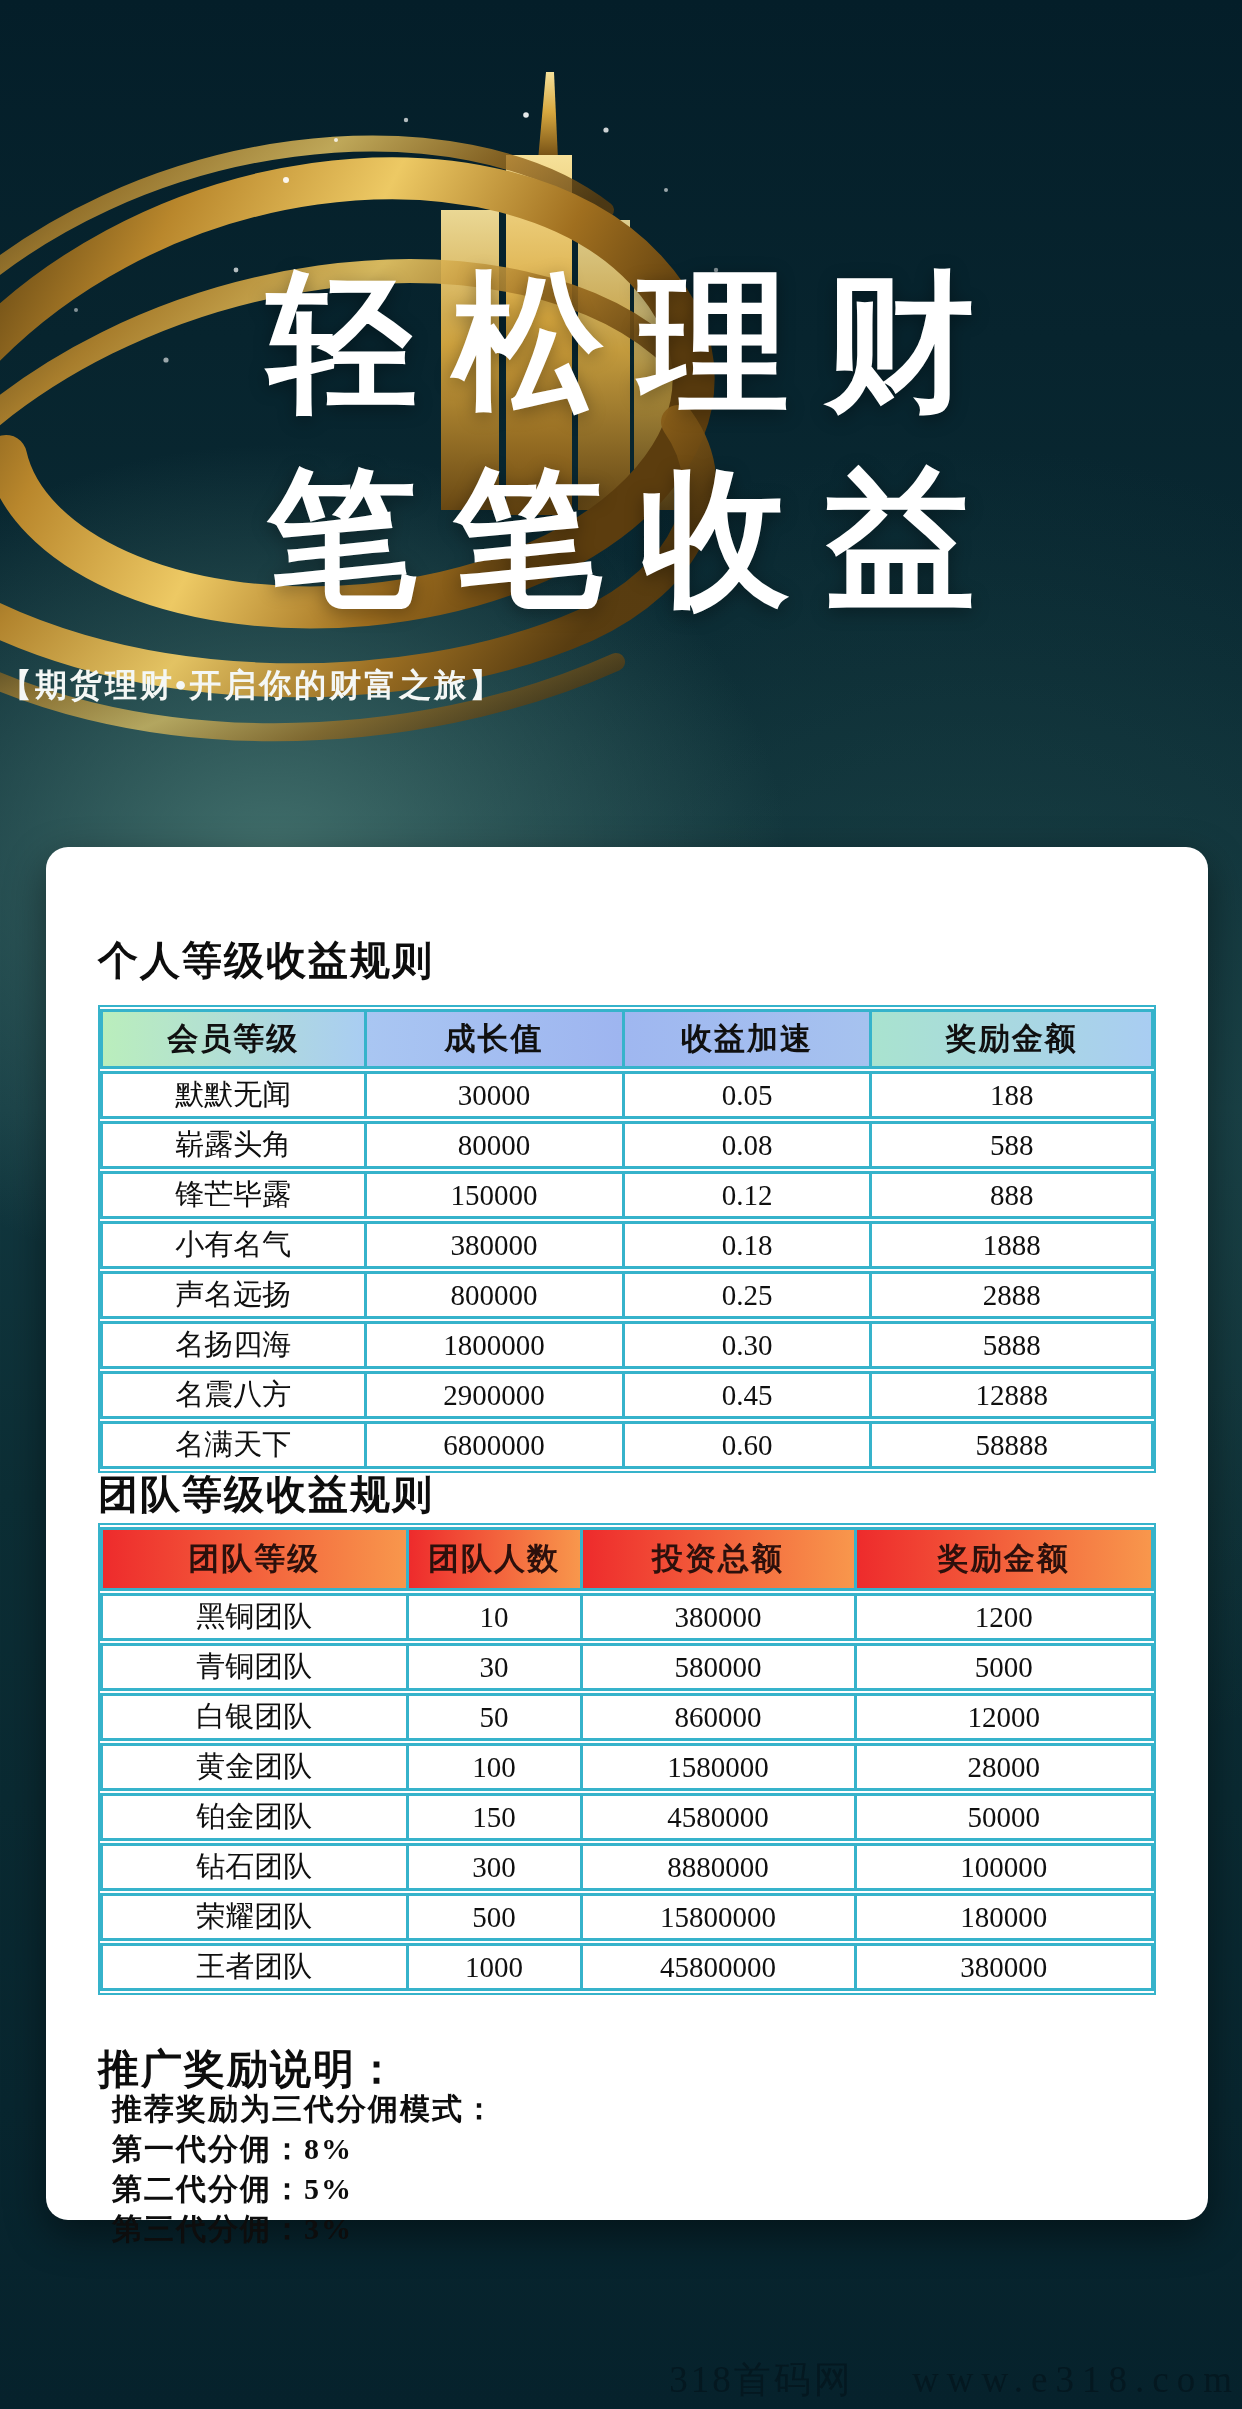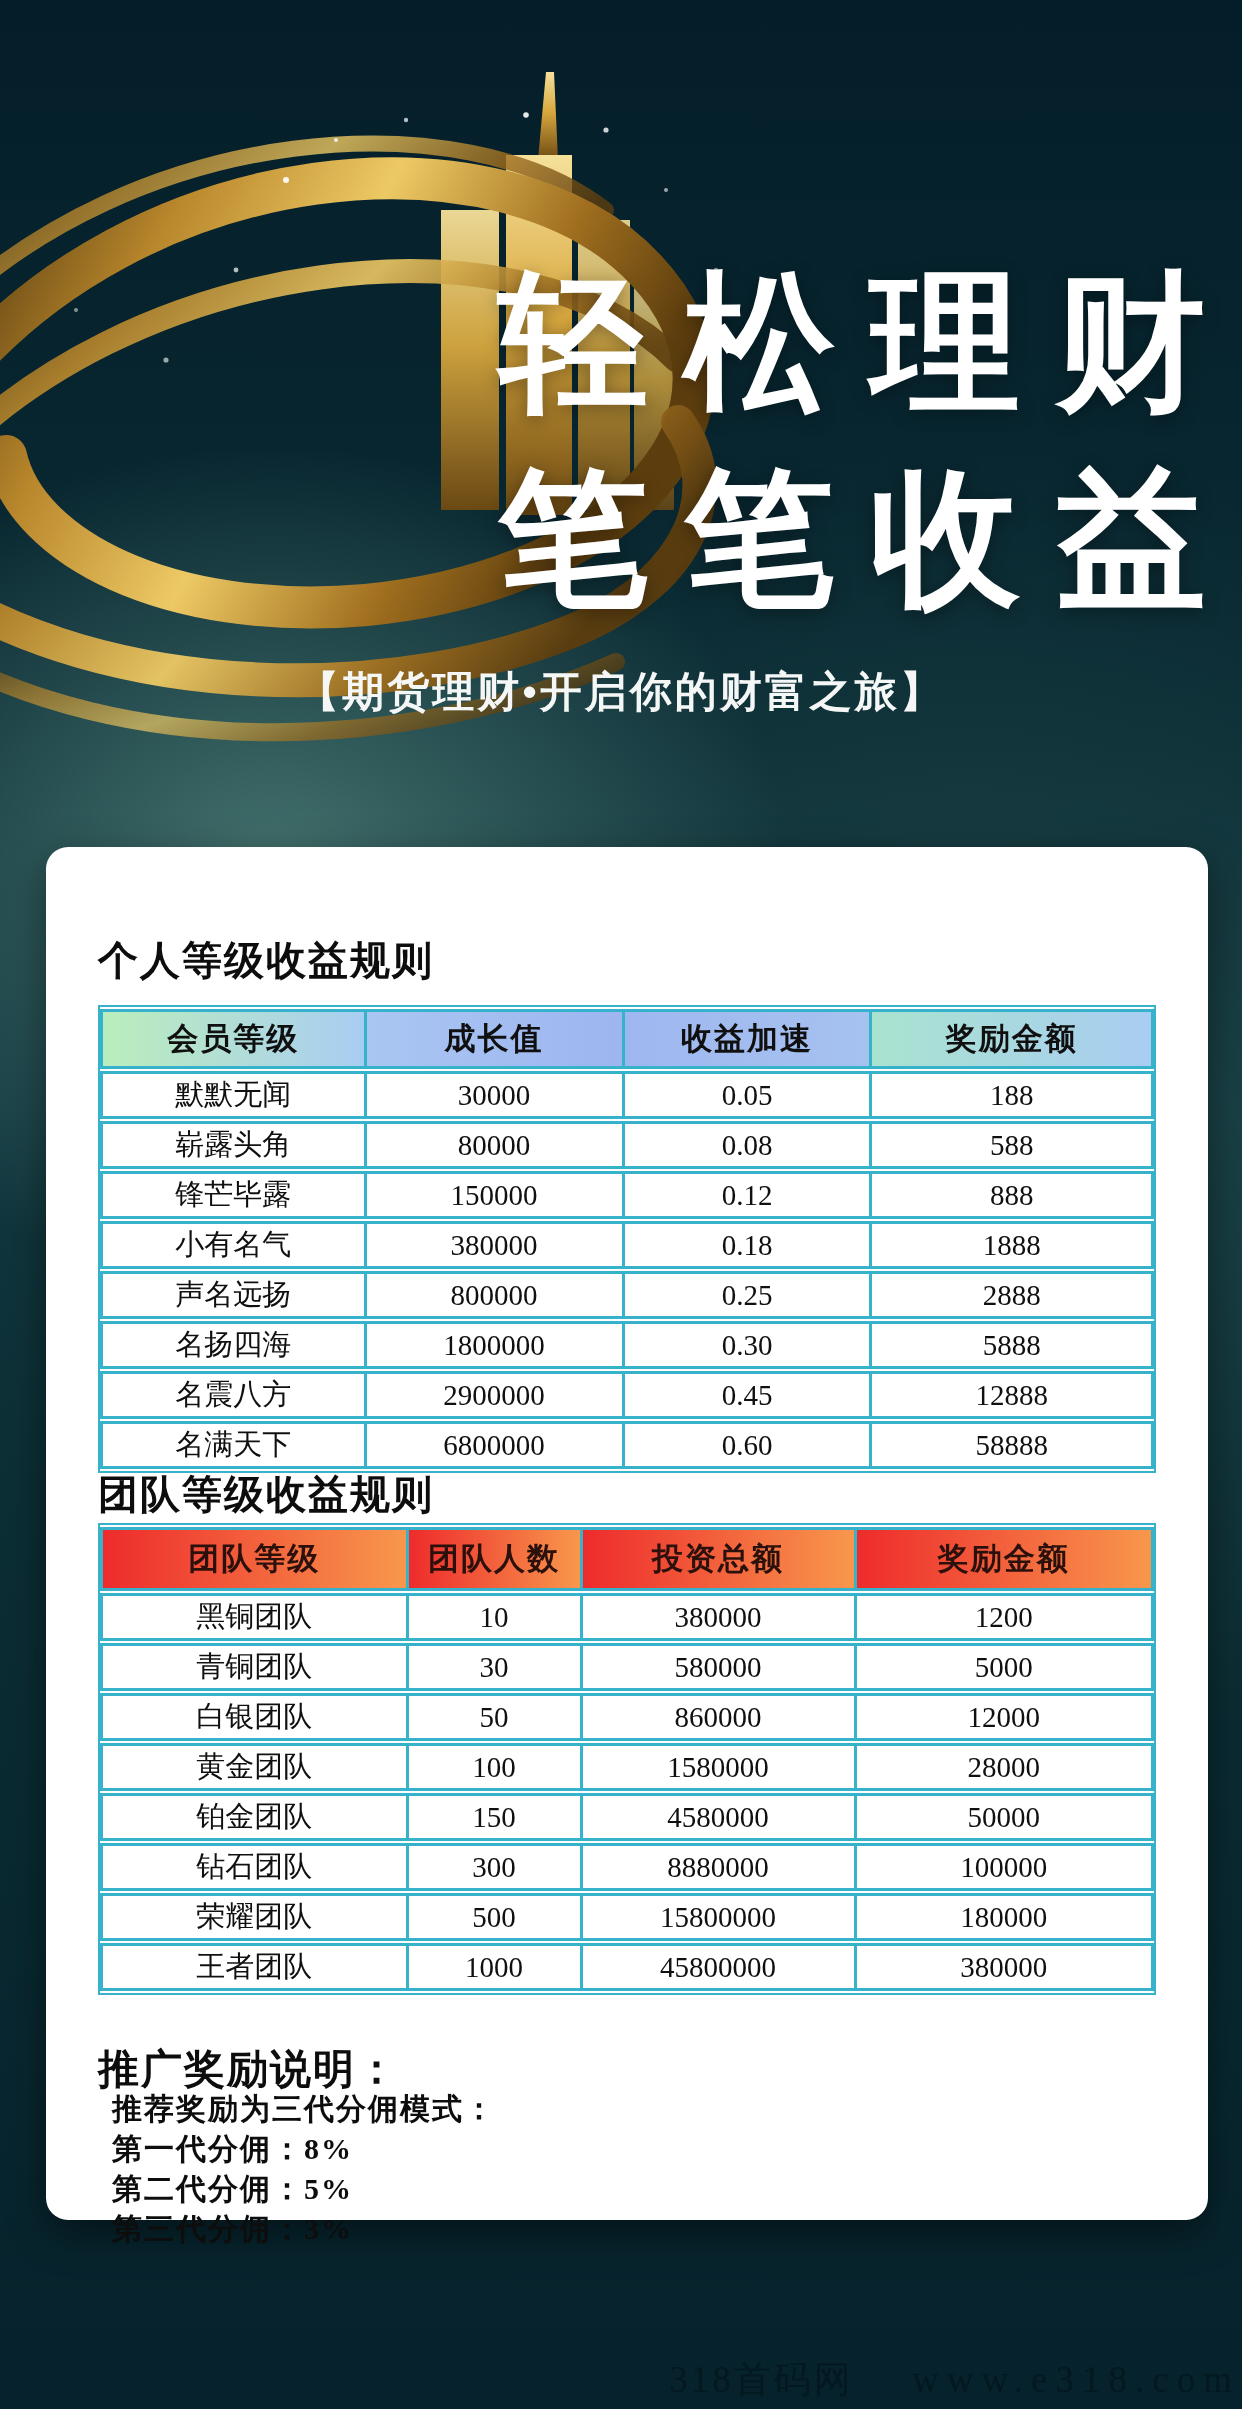--- a/index.html
+++ b/index.html
@@ -11,30 +11,30 @@
     font-family:"Liberation Serif","DejaVu Serif",serif;
     background:
       radial-gradient(ellipse 780px 640px at 22% 36%, rgba(76,124,118,0.85) 0%, rgba(76,124,118,0) 66%),
       radial-gradient(ellipse 980px 920px at 78% 46%, rgba(38,80,80,0.55) 0%, rgba(38,80,80,0) 72%),
       linear-gradient(180deg,#041e29 0%,#0a2a33 28%,#123840 46%,#0c2e35 62%,#06222c 100%);
   }
   
   .swirl{position:absolute;top:60px;left:-14px;z-index:1;}
   .hero-title{
     position:absolute;top:244px;left:0;width:100%;z-index:2;
-    text-align:right;color:#ffffff;
+    text-align:center;color:#ffffff;
     font-family:"DejaVu Sans","Liberation Sans",sans-serif;
     font-weight:900;font-size:150px;line-height:196px;
     letter-spacing:36px;padding-left:36px;box-sizing:border-box;
     text-shadow:0 4px 18px rgba(0,0,0,0.35);
   }
   .hero-subtitle{
     position:absolute;top:664px;left:0;width:100%;z-index:2;
-    text-align:center;color:#f4f7f5;
-    font-size:42px;font-weight:700;letter-spacing:3px;
+    color:#f4f7f5;
+    font-size:32px;font-weight:700;letter-spacing:3px;
   }
   
   .card{
     position:absolute;left:46px;top:847px;z-index:3;
     width:1162px;height:1373px;box-sizing:border-box;
     background:#ffffff;border-radius:22px;
     box-shadow:0 14px 40px rgba(0,0,0,0.45);
     padding:0 52px;
   }
   .section-title{

